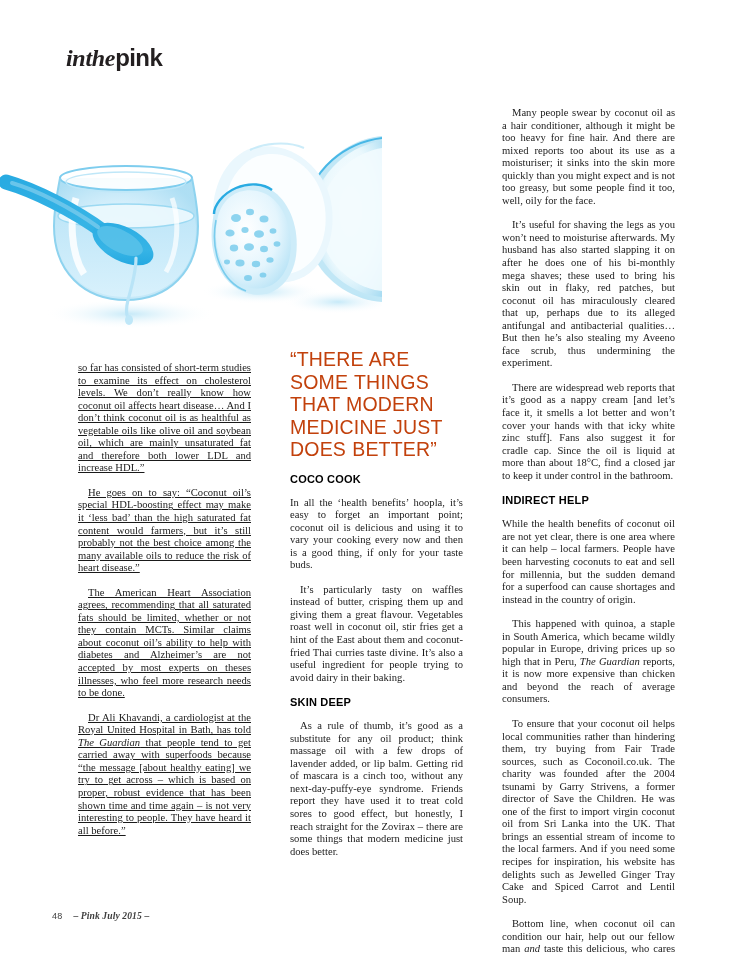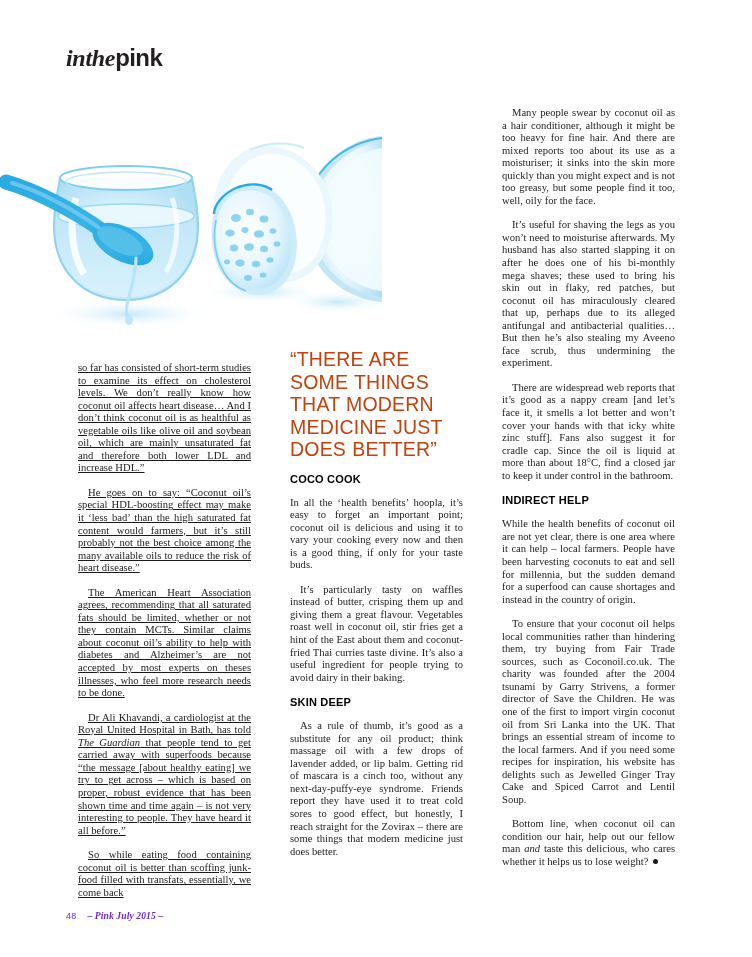--- a/index.html
+++ b/index.html
@@ -119,24 +119,24 @@
     height: 5px;
     border-radius: 50%;
     background: #1a1a1a;
     margin-left: 4px;
     vertical-align: 1px;
   }
 
   
   .footer {
     position: absolute;
-    left: 66px;
+    left: 52px;
     top: 905px;
     white-space: nowrap;
-    color: #6d28d9;
+    color: #404040;
   }
   .footer .folio {
     font-family: "Liberation Sans", sans-serif;
     font-size: 9px;
     letter-spacing: 0.2px;
   }
   .footer .issue {
     font-family: "Liberation Serif", serif;
     font-style: italic;
     font-weight: 700;
@@ -262,41 +262,41 @@
         <ellipse cx="129" cy="234" rx="4" ry="5" fill="#bfe7f8"></ellipse>
       </g>
     </svg>
   </div>
 
   <div class="col col-left">
     <p>so far has consisted of short-term studies to examine its effect on cholesterol levels. We don’t really know how coconut oil affects heart disease… And I don’t think coconut oil is as healthful as vegetable oils like olive oil and soybean oil, which are mainly unsaturated fat and therefore both lower LDL and increase HDL.”</p>
     <p class="indent">He goes on to say: “Coconut oil’s special HDL-boosting effect may make it ‘less bad’ than the high saturated fat content would farmers, but it’s still probably not the best choice among the many available oils to reduce the risk of heart disease.”</p>
     <p class="indent">The American Heart Association agrees, recommending that all saturated fats should be limited, whether or not they contain MCTs. Similar claims about coconut oil’s ability to help with diabetes and Alzheimer’s are not accepted by most experts on theses illnesses, who feel more research needs to be done.</p>
     <p class="indent"><span>Dr Ali Khavandi, a cardiologist at the Royal United Hospital in Bath, has told <i>The Guardian</i> that people tend to get carried away with superfoods because “the message [about healthy eating] we try to get across – which is based on proper, robust evidence that has been shown time and time again – is not very interesting to people. They have heard it all before.”</span></p>
-    <p class="indent">So while eating food containing coconut oil is better than scoffing junk-food filled with transfats, essentially, we come back</p>
   </div>
 
   <div class="col col-mid">
     <p class="pullquote">“THERE ARE SOME THINGS THAT MODERN MEDICINE JUST DOES BETTER”</p>
 
     <p class="subhead">COCO COOK</p>
     <p>In all the ‘health benefits’ hoopla, it’s easy to forget an important point; coconut oil is delicious and using it to vary your cooking every now and then is a good thing, if only for your taste buds.</p>
     <p class="indent">It’s particularly tasty on waffles instead of butter, crisping them up and giving them a great flavour. Vegetables roast well in coconut oil, stir fries get a hint of the East about them and coconut-fried Thai curries taste divine. It’s also a useful ingredient for people trying to avoid dairy in their baking.</p>
 
     <p class="subhead">SKIN DEEP</p>
     <p class="indent">As a rule of thumb, it’s good as a substitute for any oil product; think massage oil with a few drops of lavender added, or lip balm. Getting rid of mascara is a cinch too, without any next-day-puffy-eye syndrome. Friends report they have used it to treat cold sores to good effect, but honestly, I reach straight for the Zovirax – there are some things that modern medicine just does better.</p>
   </div>
 
   <div class="col col-right">
     <p class="indent">Many people swear by coconut oil as a hair conditioner, although it might be too heavy for fine hair. And there are mixed reports too about its use as a moisturiser; it sinks into the skin more quickly than you might expect and is not too greasy, but some people find it too, well, oily for the face.</p>
     <p class="indent">It’s useful for shaving the legs as you won’t need to moisturise afterwards. My husband has also started slapping it on after he does one of his bi-monthly mega shaves; these used to bring his skin out in flaky, red patches, but coconut oil has miraculously cleared that up, perhaps due to its alleged antifungal and antibacterial qualities… But then he’s also stealing my Aveeno face scrub, thus undermining the experiment.</p>
     <p class="indent">There are widespread web reports that it’s good as a nappy cream [and let’s face it, it smells a lot better and won’t cover your hands with that icky white zinc stuff]. Fans also suggest it for cradle cap. Since the oil is liquid at more than about 18°C, find a closed jar to keep it under control in the bathroom.</p>
 
     <p class="subhead">INDIRECT HELP</p>
     <p>While the health benefits of coconut oil are not yet clear, there is one area where it can help – local farmers. People have been harvesting coconuts to eat and sell for millennia, but the sudden demand for a superfood can cause shortages and instead in the country of origin.</p>
+    <p class="indent">This happened with quinoa, a staple in South America, which became wildly popular in Europe, driving prices up so high that in Peru, <i>The Guardian</i> reports, it is now more expensive than chicken and beyond the reach of average consumers.</p>
     <p class="indent">To ensure that your coconut oil helps local communities rather than hindering them, try buying from Fair Trade sources, such as Coconoil.co.uk. The charity was founded after the 2004 tsunami by Garry Strivens, a former director of Save the Children. He was one of the first to import virgin coconut oil from Sri Lanka into the UK. That brings an essential stream of income to the local farmers. And if you need some recipes for inspiration, his website has delights such as Jewelled Ginger Tray Cake and Spiced Carrot and Lentil Soup.</p>
     <p class="indent"><span>Bottom line, when coconut oil can condition our hair, help out our fellow man <i>and</i> taste this delicious, who cares whether it helps us to lose weight?</span><span class="endmark"></span></p>
   </div>
 
   <div class="footer">
     <span class="folio">48</span><span class="issue">– Pink July 2015 –</span>
   </div>
 
 </div>
 

